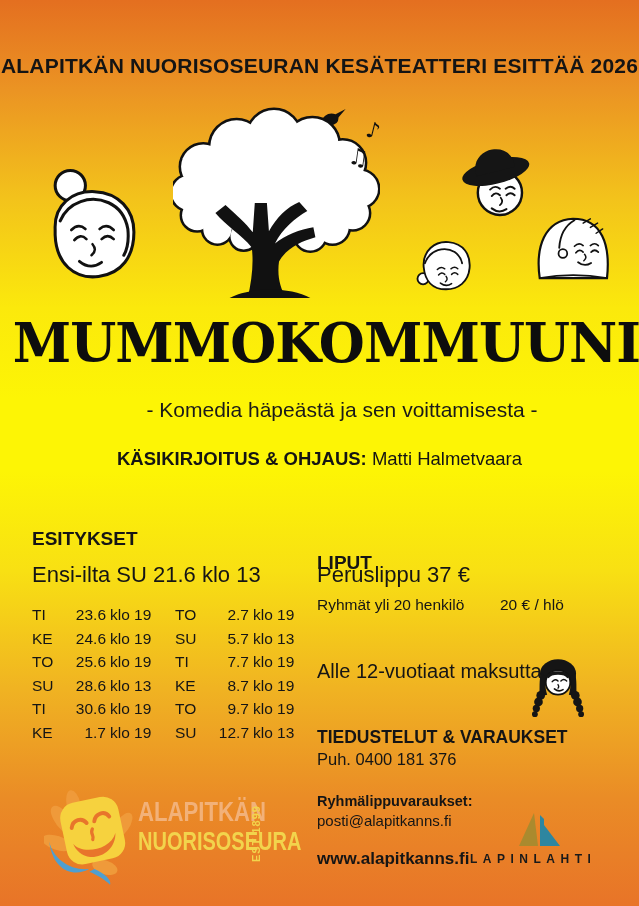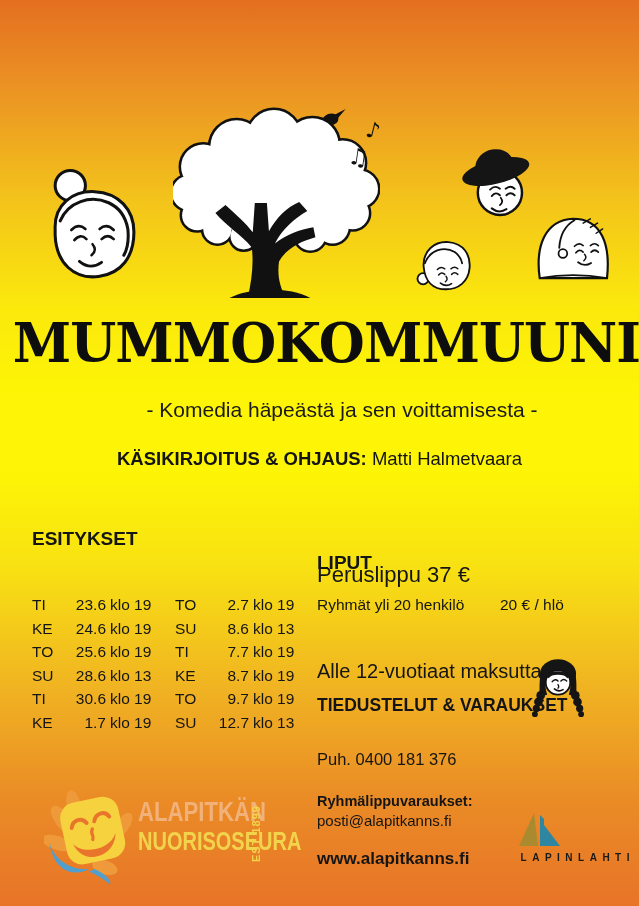--- a/index.html
+++ b/index.html
@@ -33,21 +33,21 @@
   .credits {
     top: 448px; left: 0; right: 0; text-align: center;
     font-size: 18.5px; color: #141414;
   }
   .credits b { font-weight: bold; }
 
   .section-heading { font-size: 19px; font-weight: bold; text-align: right; }
   .big-line { font-size: 22px; }
 
   .sched-row { display: flex; height: 23.5px; font-size: 15.5px; align-items: baseline; }
-  .sr-day { width: 30px; }
+  .sr-day { width: 30px; margin-top: 10px; }
   .sr-date { width: 44px; text-align: right; }
   .sr-time { margin-left: 4px; }
 
   .ticket-row { display: flex; height: 23px; font-size: 15.5px; }
   .tk-label { width: 183px; }
 
   .free-line { font-size: 20px; }
 
   .contact-heading { font-size: 17.5px; font-weight: bold; }
   .phone-line { font-size: 16.5px; }
@@ -66,30 +66,31 @@
     left: 138px; top: 827px; font-size: 25px; font-weight: bold;
     color: #f2d44c; transform: scaleX(0.80); transform-origin: 0 0;
     white-space: nowrap;
   }
   .assoc-est {
     left: 250px; top: 862px; font-size: 11px; font-weight: bold;
     color: #f2d44c; letter-spacing: 1px; white-space: nowrap;
     transform: rotate(-90deg); transform-origin: 0 0;
   }
   .lapinlahti-text {
-    left: 470px; top: 852px; width: 165px; text-align: right;
-    font-size: 10px; font-weight: bold; letter-spacing: 5.5px;
+    left: 470px; top: 852px; width: 165px; text-align: left;
+    font-size: 12px; font-weight: bold; letter-spacing: 5.5px;
     color: #1a1a1a; white-space: nowrap;
   }
 </style>
 </head>
 <body>
 
 <div class="poster">
 
+  <div class="abs header-line">ALAPITKÄN NUORISOSEURAN KESÄTEATTERI ESITTÄÄ 2026</div>
 
   <svg class="abs" style="left:40px; top:168px;" width="103" height="120" viewBox="0 0 102 118">
     <circle cx="30" cy="17" r="15" fill="#fff" stroke="#111" stroke-width="3"></circle>
     <path d="M15,60 C14,36 32,22 54,23 C78,24 93,41 93,63 C93,87 81,104 58,107 C34,110 16,94 15,66 Z" fill="#fff" stroke="#111" stroke-width="3"></path>
     <path d="M20,52 C28,33 50,26 68,34 C79,39 85,49 87,60 C88,70 87,79 83,86" fill="none" stroke="#111" stroke-width="3" stroke-linecap="round"></path>
     <path d="M31,61 q7,-7 14,-1 M59,60 q7,-6 14,1" fill="none" stroke="#111" stroke-width="2.6" stroke-linecap="round"></path>
     <path d="M34,71 q6,-7 12,-1 M61,70 q6,-6 12,0" fill="none" stroke="#111" stroke-width="2.6" stroke-linecap="round"></path>
     <path d="M52,75 q5,6 -1,11" fill="none" stroke="#111" stroke-width="2.4" stroke-linecap="round"></path>
     <path d="M39,92 q11,9 22,1" fill="none" stroke="#111" stroke-width="2.8" stroke-linecap="round"></path>
   </svg>
@@ -174,20 +175,21 @@
     <path d="M63,68 q9,7 18,1" fill="none" stroke="#111" stroke-width="2.5" stroke-linecap="round"></path>
   </svg>
 
   <div class="abs title">MUMMOKOMMUUNI</div>
   <div class="abs subtitle">- Komedia häpeästä ja sen voittamisesta -</div>
   <div class="abs credits">
     <b>KÄSIKIRJOITUS &amp; OHJAUS:</b><span> Matti Halmetvaara</span>
   </div>
 
   <div class="abs section-heading" style="left:32px; top:528px;">ESITYKSET</div>
+  <div class="abs big-line" style="left:32px; top:562px;">Ensi-ilta SU 21.6 klo 13</div>
 
   <div class="abs" style="left:32px; top:596px;">
     <div class="sched-row">
       <span class="sr-day">TI</span>
       <span class="sr-date">23.6</span>
       <span class="sr-time">klo 19</span>
     </div>
     <div class="sched-row">
       <span class="sr-day">KE</span>
       <span class="sr-date">24.6</span>
@@ -216,21 +218,21 @@
   </div>
 
   <div class="abs" style="left:175px; top:596px;">
     <div class="sched-row">
       <span class="sr-day">TO</span>
       <span class="sr-date">2.7</span>
       <span class="sr-time">klo 19</span>
     </div>
     <div class="sched-row">
       <span class="sr-day">SU</span>
-      <span class="sr-date">8.6</span>
+      <span class="sr-date">5.7</span>
       <span class="sr-time">klo 13</span>
     </div>
     <div class="sched-row">
       <span class="sr-day">TI</span>
       <span class="sr-date">7.7</span>
       <span class="sr-time">klo 19</span>
     </div>
     <div class="sched-row">
       <span class="sr-day">KE</span>
       <span class="sr-date">8.7</span>
@@ -272,21 +274,21 @@
       <circle cx="63" cy="67" r="6" fill="#151515"></circle>
     <circle cx="66" cy="76" r="5" fill="#151515"></circle>
       <circle cx="68" cy="84" r="4" fill="#151515"></circle>
     <circle cx="36" cy="40" r="17" fill="#fff" stroke="#111" stroke-width="2.5"></circle>
     <path d="M21,33 C26,25 46,25 51,33" fill="none" stroke="#151515" stroke-width="5"></path>
     <path d="M28,39 q4,-5 8,-1 M40,38 q4,-4 8,0" fill="none" stroke="#111" stroke-width="2" stroke-linecap="round"></path>
     <path d="M36,43 q2,3 0,5" fill="none" stroke="#111" stroke-width="1.8" stroke-linecap="round"></path>
     <path d="M31,49 q6,5 12,1" fill="none" stroke="#111" stroke-width="2.2" stroke-linecap="round"></path>
   </svg>
 
-  <div class="abs contact-heading" style="left:317px; top:695px;">TIEDUSTELUT  &amp; VARAUKSET</div>
+  <div class="abs contact-heading" style="left:317px; top:727px;">TIEDUSTELUT  &amp; VARAUKSET</div>
   <div class="abs phone-line" style="left:317px; top:750px;">Puh. 0400 181 376</div>
   <div class="abs group-label" style="left:317px; top:793px;">Ryhmälippuvaraukset:</div>
   <div class="abs email-line" style="left:317px; top:812px;">posti@alapitkanns.fi</div>
   <div class="abs website-line" style="left:317px; top:849px;">www.alapitkanns.fi</div>
 
   <svg class="abs" style="left:44px; top:786px;" width="100" height="100" viewBox="0 0 115 112">
     <g fill="#ef9a3a">
       <ellipse cx="22" cy="38" rx="9" ry="20" transform="rotate(-38 22 38)"></ellipse>
       <ellipse cx="15" cy="64" rx="8" ry="18" transform="rotate(-72 15 64)"></ellipse>
       <ellipse cx="34" cy="20" rx="8" ry="17" transform="rotate(-12 34 20)"></ellipse>

